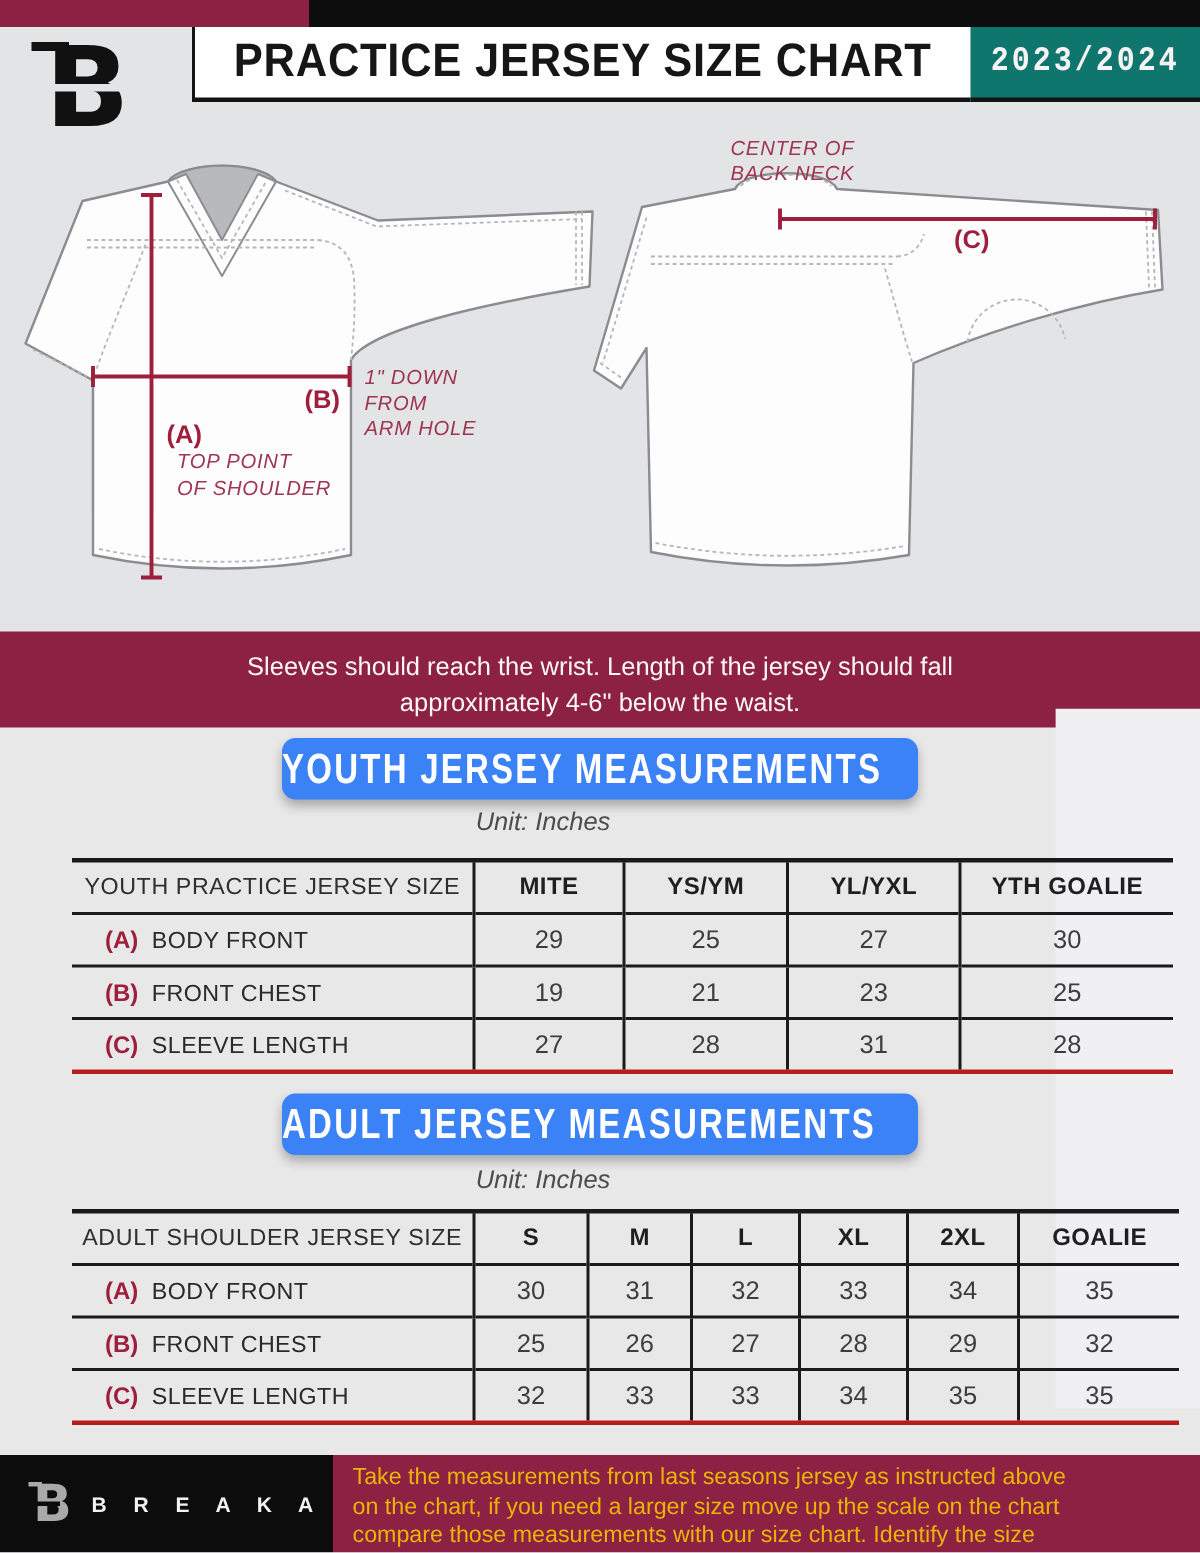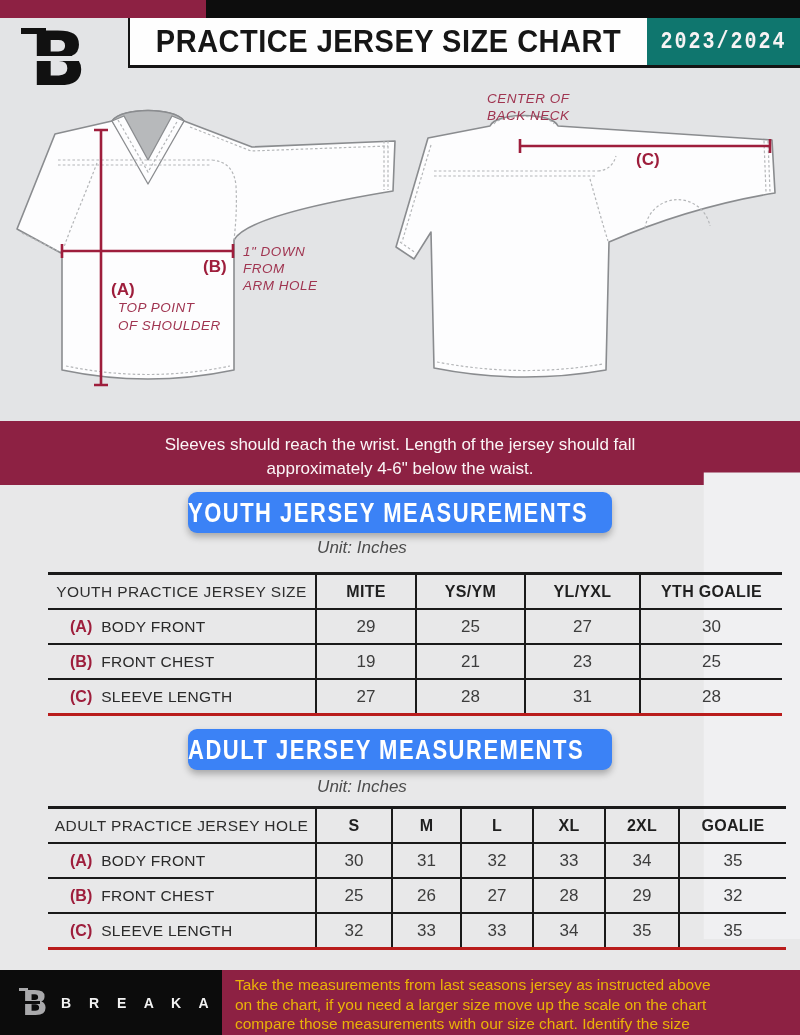--- a/index.html
+++ b/index.html
@@ -206,21 +206,21 @@
       </tbody>
     </table>
 
   <div class="sec-banner" style="top:729px;">
     <span>ADULT JERSEY MEASUREMENTS</span>
   </div>
   <div class="unit" style="top:777px;">Unit: Inches</div>
   <table class="adult-table" style="top:806px;">
       <thead>
         <tr>
-          <th class="lbl">ADULT PRACTICE JERSEY HOLE</th>
+          <th class="lbl">ADULT SHOULDER JERSEY SIZE</th>
           <th>S</th>
           <th>M</th>
           <th>L</th>
           <th>XL</th>
           <th>2XL</th>
           <th>GOALIE</th>
         </tr>
       </thead>
       <tbody>
         <tr>

